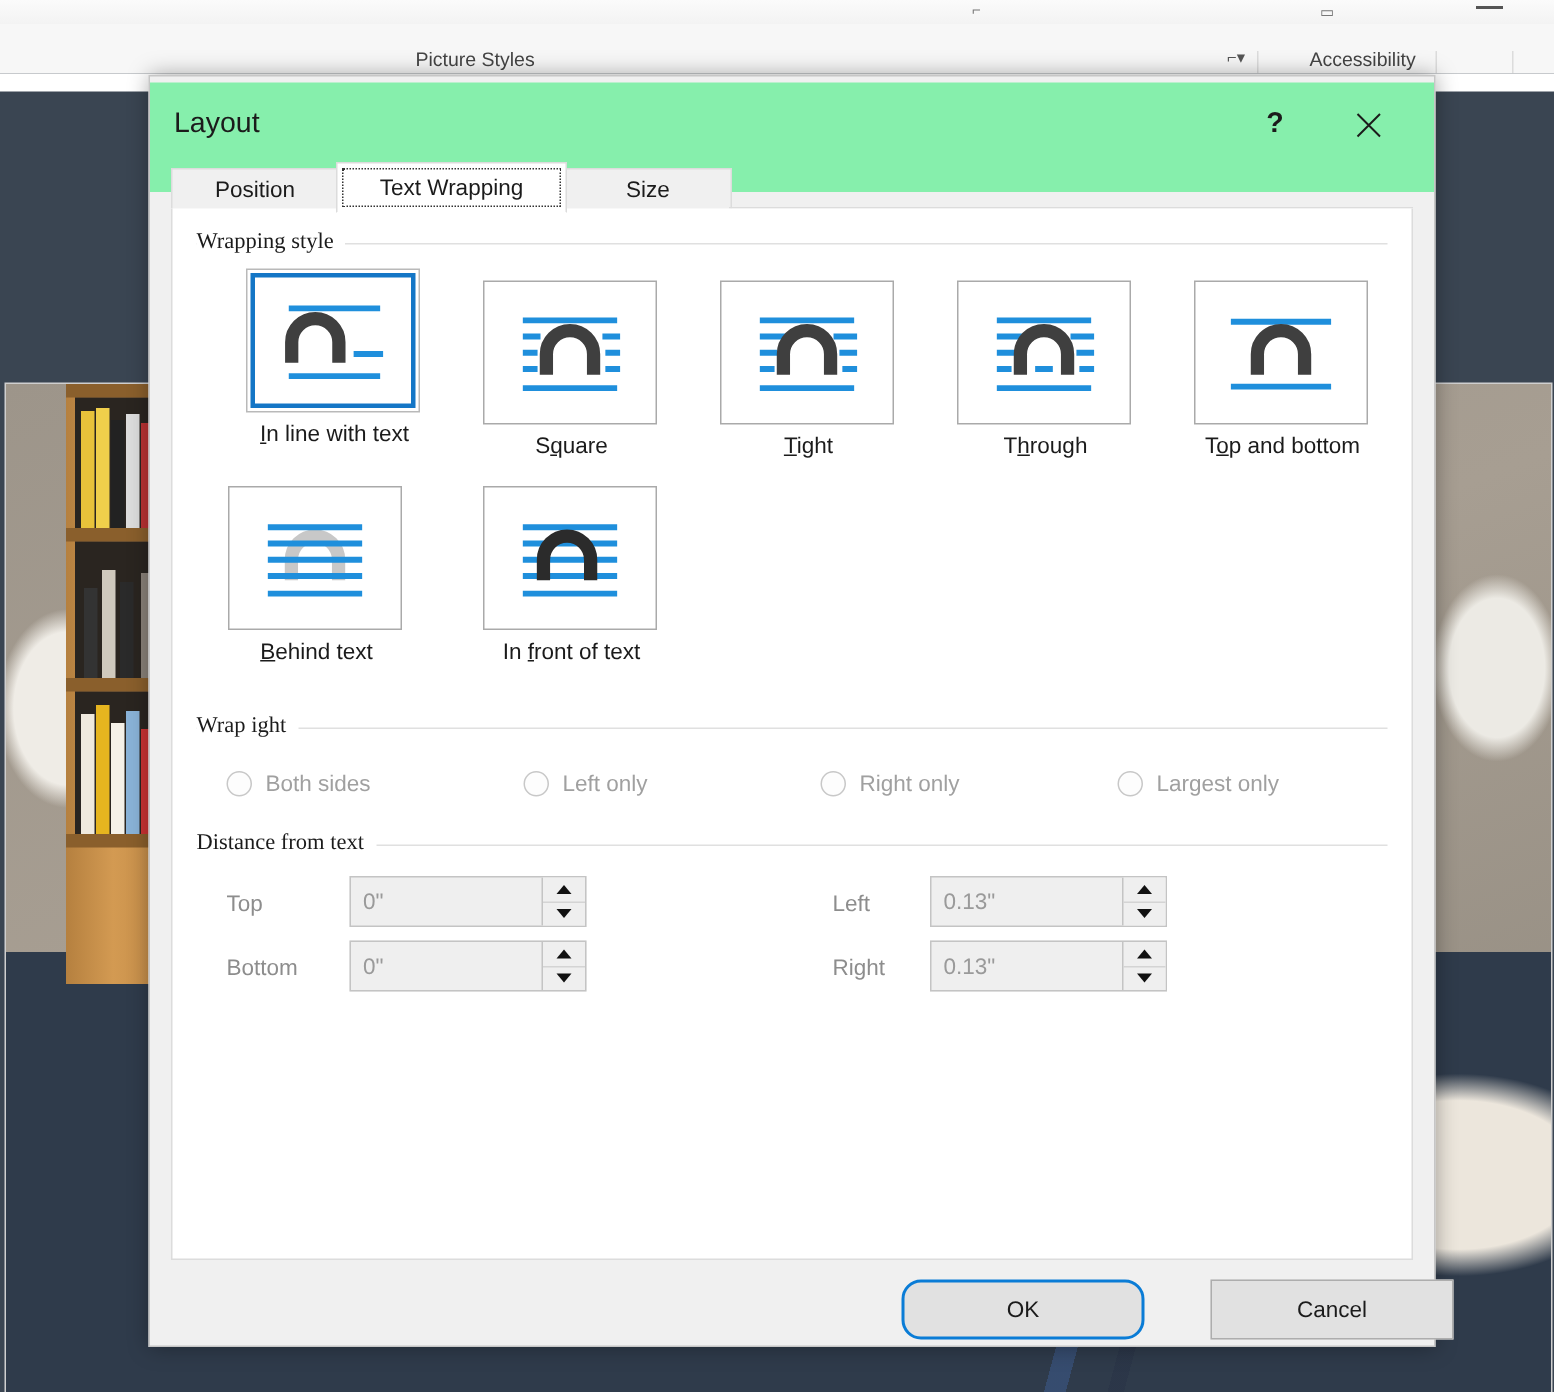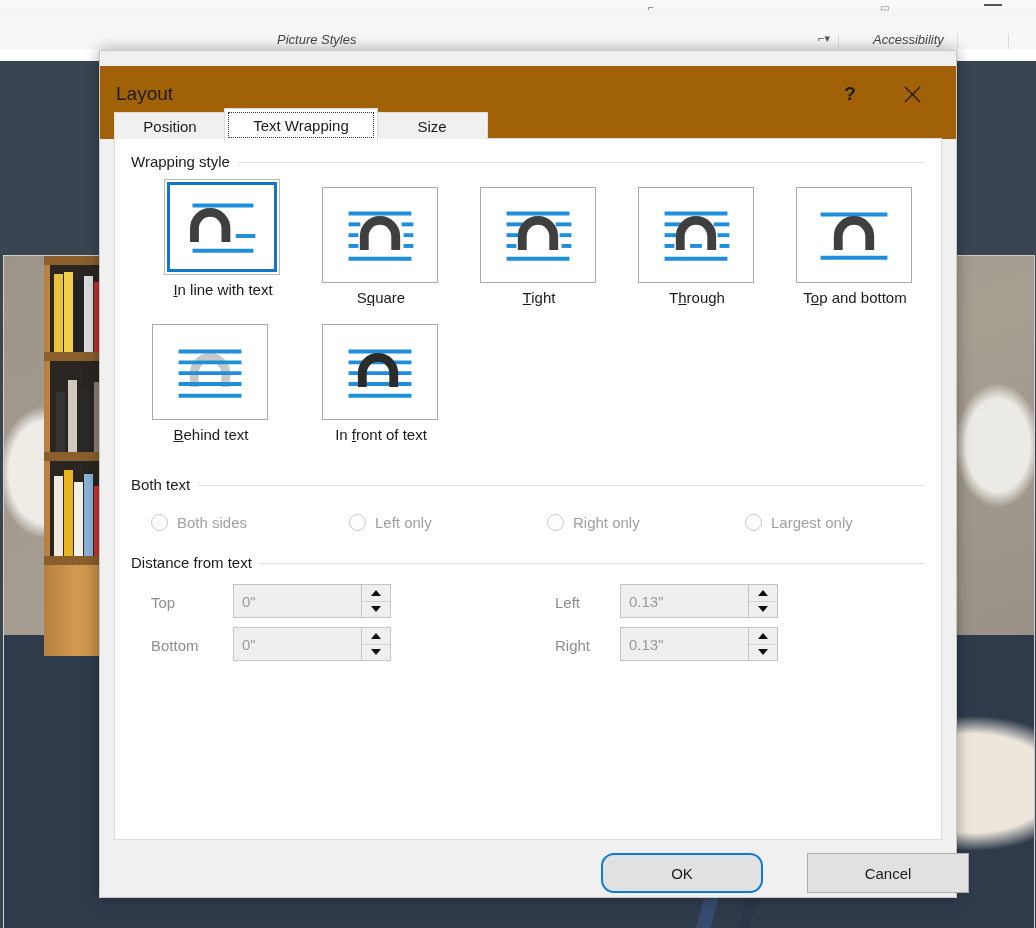--- a/index.html
+++ b/index.html
@@ -17,21 +17,21 @@
     background:linear-gradient(#fbfbfb,#f3f3f3);
     border-bottom:1px solid #e3e3e3;
   }
   .ribbon-band{
     position:absolute;left:0;top:16px;width:1036px;height:33px;
     background:#f7f7f7;
     border-bottom:1px solid #d4d4d4;
   }
   .ribbon-label{
     position:absolute;bottom:2px;
-    font-size:13px;color:#444;white-space:nowrap;font-style:italic;
+    font-size:13px;color:#444;white-space:nowrap;
   }
   .rl-picture{left:277px;}
   .rl-access{left:840px;padding-left:33px;}
   .ribbon-sep{position:absolute;top:18px;width:1px;height:30px;background:#dcdcdc;}
   .dlg-launcher{
     position:absolute;left:818px;bottom:4px;font-size:11px;color:#555;
   }
   .ribbon-min{
     position:absolute;right:34px;top:4px;width:18px;height:2px;background:#555;
   }
@@ -82,22 +82,22 @@
 
   
   #dialog{
     position:absolute;left:99px;top:50px;width:856px;height:846px;
     background:#f0f0f0;
     border:1px solid #c6c6c6;
     box-shadow:0 0 14px rgba(0,0,0,.35);
     font-size:15px;color:#1b1b1b;
   }
   .titlebar{
-    position:absolute;left:0;top:15px;right:0;height:73px;
-    background:#a16207;
+    position:absolute;left:0;top:4px;right:0;height:73px;
+    background:#86efac;
   }
   .dlg-title{
     position:absolute;left:16px;top:17px;font-size:19px;color:#1b1b1b;
   }
   .tb-btn{
     position:absolute;top:9px;width:40px;height:38px;
     display:flex;align-items:center;justify-content:center;
     color:#1b1b1b;font-size:20px;cursor:default;
   }
   .tb-help{right:86px;font-size:19px;font-weight:bold;}
@@ -130,21 +130,21 @@
     border-bottom:1px solid #dcdcdc;
   }
 
   
   .panel{
     position:absolute;left:14px;top:88px;width:826px;height:700px;
     background:#ffffff;border:1px solid #dcdcdc;border-top:none;
   }
 
   
-  .grp{position:absolute;left:0;right:0;height:18px;}
+  .grp{position:absolute;left:0;right:0;height:18px;font-family:Liberation Serif, serif;}
   .grp .glabel{
     position:absolute;left:0;top:0;font-size:15px;color:#1b1b1b;
     background:#fff;padding-right:8px;white-space:nowrap;z-index:2;
   }
   .grp .grule{
     position:absolute;left:0;right:0;top:9px;height:1px;background:#e0e0e0;
   }
 
   
   .thumb{position:absolute;width:118px;}
@@ -421,21 +421,21 @@
             <line x1="26" y1="60" x2="90" y2="60"></line>
             <line x1="26" y1="72" x2="90" y2="72"></line>
           </g>
           <path d="M40 63 V49 a16 16 0 0 1 32 0 V63" fill="none" stroke="#2b2b2b" stroke-width="9"></path>
         </svg>
       </div>
       <div class="cap">In <u>f</u>ront of text</div>
     </div>
 
     <div class="grp" style="left:16px;right:16px;top:337px">
-      <span class="glabel">Both text</span>
+      <span class="glabel">Wrap ight</span>
       <span class="grule"></span>
     </div>
 
     <div class="radio" style="left:36px;top:375px">
       <span class="dot"></span>
       <span>Both sides</span>
     </div>
     <div class="radio" style="left:234px;top:375px">
       <span class="dot"></span>
       <span>Left only</span>

